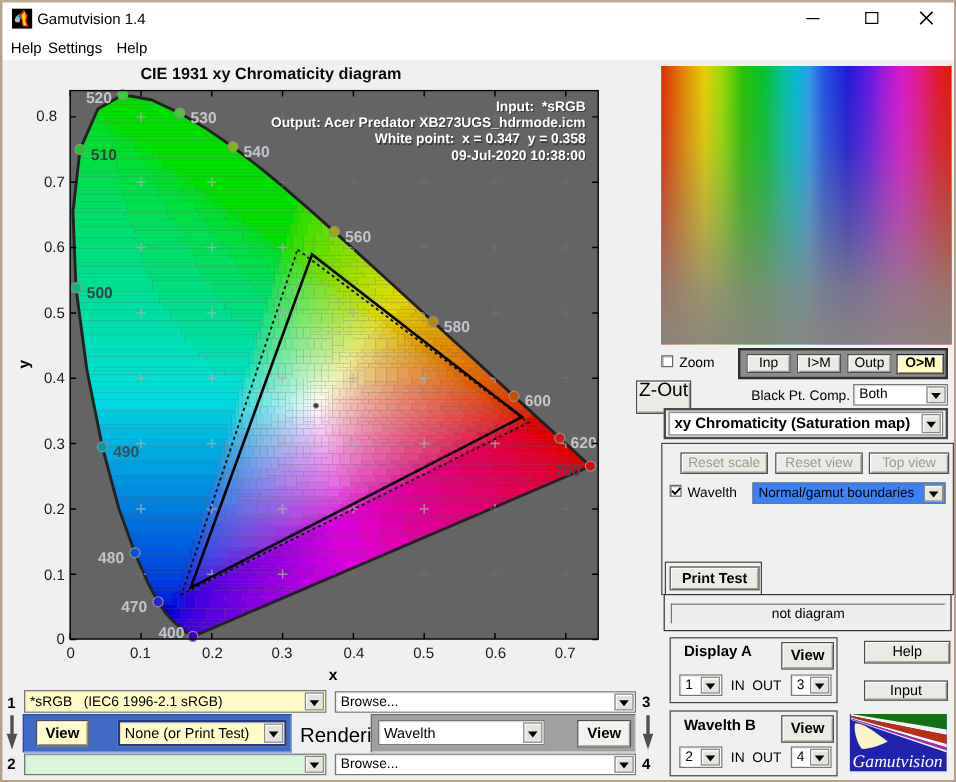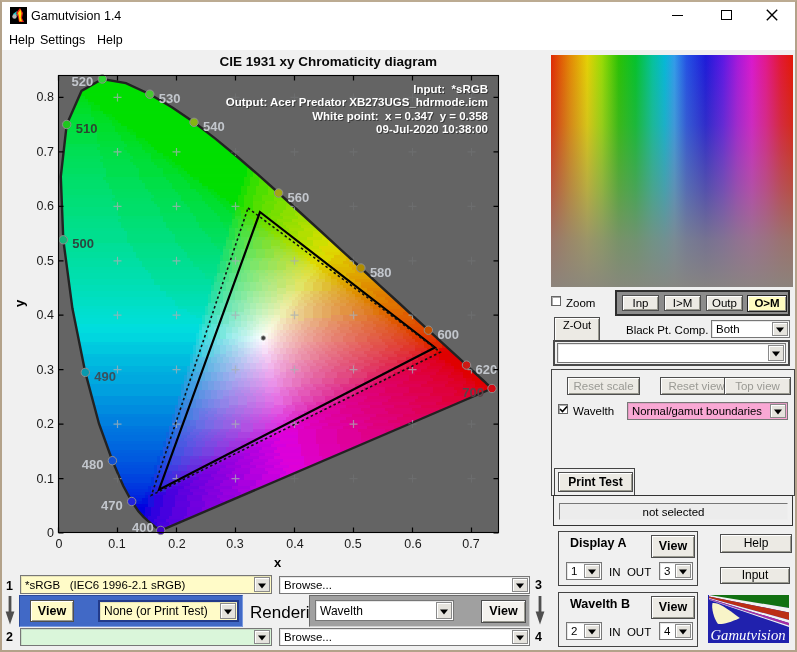--- a/index.html
+++ b/index.html
@@ -26,21 +26,21 @@
   </svg>
 <div class="abs" style="left:31px;top:9px;font-size:12.5px;color:#000">Gamutvision 1.4</div>
 <div class="abs" style="left:672px;top:14.5px;width:11px;height:1.5px;background:#000"></div>
 <div class="abs" style="left:721px;top:9.5px;width:10.5px;height:10.5px;border:1.4px solid #000"></div>
 <svg class="abs" style="left:766px;top:9px" width="12" height="12">
     <path d="M.8 .8 L11.2 11.2 M11.2 .8 L.8 11.2" stroke="#000" stroke-width="1.4"></path>
   </svg>
 <div class="abs" style="left:9px;top:33px;font-size:12.5px">Help</div>
 <div class="abs" style="left:40px;top:33px;font-size:12.5px">Settings</div>
 <div class="abs" style="left:97px;top:33px;font-size:12.5px">Help</div>
-<div class="abs bold" style="left:117px;top:54px;width:320px;text-align:right;font-size:13.5px;color:#0a0a0a">CIE 1931 xy Chromaticity diagram</div>
+<div class="abs bold" style="left:117px;top:54px;width:320px;text-align:left;font-size:13.5px;color:#0a0a0a">CIE 1931 xy Chromaticity diagram</div>
 <svg id="plot" width="441" height="458" viewBox="0 0 441 458" style="position:absolute;left:58px;top:75px;overflow:visible" font-family="Liberation Sans, sans-serif">
 <rect x="0" y="0" width="441" height="458" fill="#646464"></rect>
 <clipPath id="lc">
       <path d="M103.2 455.3 103.2 455.3 103.0 455.3 102.9 455.3 102.7 455.4 102.6 455.4 102.3 455.4 102.0 455.4 101.6 455.2 101.0 454.8 100.2 454.2 99.0 453.3 97.5 452.1 95.5 450.5 92.9 448.4 89.6 445.6 85.5 441.8 80.4 436.3 73.7 426.5 65.2 410.7 54.4 385.7 41.0 348.7 27.3 297.4 14.4 233.3 5.3 164.8 2.8 101.5 8.7 49.5 23.5 15.9 44.3 4.0 67.9 8.1 91.8 19.2 114.3 32.4 136.0 47.3 157.3 63.6 178.4 81.0 199.5 99.2 220.6 118.0 241.6 137.0 262.5 156.0 283.0 174.8 302.9 193.0 321.9 210.6 339.9 227.0 356.2 242.1 370.4 255.2 382.9 266.7 393.3 276.1 401.8 283.9 408.5 290.1 413.9 295.0 418.2 299.0 421.8 302.3 424.7 305.0 427.1 307.2 428.8 308.8 430.2 310.1 431.2 311.0 431.8 311.6 432.4 312.1 432.8 312.5 433.2 312.8 433.6 313.2 433.8 313.4 433.9 313.5 434.0 313.5Z"></path>
     </clipPath>
 <g clip-path="url(#lc)">
 <rect x="39" y="3" width="18" height="3" fill="#00df00"></rect>
 <rect x="33" y="6" width="39" height="3" fill="#00df00"></rect>
 <rect x="30" y="9" width="48" height="3" fill="#00df00"></rect>
 <rect x="24" y="12" width="60" height="3" fill="#00df00"></rect>
@@ -1842,61 +1842,62 @@
 <div class="al" style="left:398px;top:537px;width:30px;text-align:center">0.6</div>
 <div class="al" style="left:456px;top:537px;width:30px;text-align:center">0.7</div>
 <div class="al" style="left:24px;top:526px;width:30px;text-align:right">0</div>
 <div class="al" style="left:24px;top:472px;width:30px;text-align:right">0.1</div>
 <div class="al" style="left:24px;top:417px;width:30px;text-align:right">0.2</div>
 <div class="al" style="left:24px;top:363px;width:30px;text-align:right">0.3</div>
 <div class="al" style="left:24px;top:308px;width:30px;text-align:right">0.4</div>
 <div class="al" style="left:24px;top:254px;width:30px;text-align:right">0.5</div>
 <div class="al" style="left:24px;top:199px;width:30px;text-align:right">0.6</div>
 <div class="al" style="left:24px;top:145px;width:30px;text-align:right">0.7</div>
-<div class="al" style="left:24px;top:90px;width:30px;text-align:right">0.8</div>
+<div class="al" style="left:24px;top:90px;width:30px;text-align:center">0.8</div>
 <div class="abs bold" style="left:16px;top:296px;font-size:13px;transform:rotate(-90deg)">y</div>
 <div class="abs bold" style="left:274px;top:555px;font-size:13px">x</div>
 <div class="abs" style="left:551px;top:55px;width:242px;height:232px;background:
 linear-gradient(to bottom, rgba(138,135,128,.04) 0%, rgba(138,135,128,.2) 30%, rgba(138,135,128,.52) 58%, rgba(138,135,128,.82) 80%, rgba(137,134,127,.97) 100%),
 linear-gradient(to right, #e32600 0%, #e78a00 8%, #e8d400 15%, #9ade00 21%, #27c400 28%, #00c42a 35%, #00c49e 42%, #00bada 47%, #2e9cee 51%, #2050e8 56%, #1a16dc 64%, #5a14e8 71%, #a614de 77%, #dd14d0 83%, #e6148a 89%, #e61430 95%, #e61400 100%)"></div>
 <div class="ck" style="left:551px;top:296px"></div>
 <div class="lb" style="left:566px;top:297px">Zoom</div>
 <div class="abs" style="left:615px;top:290px;width:175px;height:26px;border:2px solid #2e2e2e;background:#8c8c8c"></div>
 <div class="btn" style="left:622px;top:295px;width:37px;height:16px;font-size:11.5px;line-height:14px">Inp</div>
 <div class="btn" style="left:664px;top:295px;width:37px;height:16px;font-size:11.5px;line-height:14px">I&gt;M</div>
 <div class="btn" style="left:706px;top:295px;width:37px;height:16px;font-size:11.5px;line-height:14px">Outp</div>
 <div class="btn bold" style="left:747px;top:294.5px;width:40px;height:17px;font-size:11.5px;line-height:15px;background:#fffcc0;border:1.6px solid #222">O&gt;M</div>
-<div class="btn" style="left:554px;top:317px;width:46px;height:28px;font-size:11px;line-height:15px">Z-Out</div>
+<div class="btn" style="left:530px;top:317px;width:46px;height:28px;font-size:16px;line-height:15px">Z-Out</div>
 <div class="lb" style="left:626px;top:324px;width:80px;text-align:right">Black Pt. Comp.</div>
 <div class="combo" style="left:711px;top:320px;width:79px;height:18px;background:#fff;">
     <span class="tx" style="font-size:11.5px;color:#000">Both</span>
     <span class="cb"></span>
   </div>
 <div class="abs" style="left:553px;top:340px;width:237px;height:26px;border:2px solid #4a4a4a;background:#f0f0f0"></div>
 <div class="combo" style="left:557px;top:343px;width:229px;height:20px;background:#fff;">
+    <span class="tx" style="font-size:12.5px;font-weight:bold;color:#000">xy Chromaticity (Saturation map)</span>
     <span class="cb"></span>
   </div>
 <div class="gb" style="left:551px;top:369px;width:244px;height:127px"></div>
 <div class="btn" style="left:567px;top:377px;width:73px;height:18px;font-size:11.5px;line-height:16px;color:#9a9a94">Reset scale</div>
-<div class="btn" style="left:660px;top:377px;width:73px;height:18px;font-size:11.5px;line-height:16px;color:#9a9a94">Reset view</div>
+<div class="btn" style="left:646px;top:377px;width:73px;height:18px;font-size:11.5px;line-height:16px;color:#9a9a94">Reset view</div>
 <div class="btn" style="left:724px;top:377px;width:67px;height:18px;font-size:11.5px;line-height:16px;color:#9a9a94">Top view</div>
 <div class="ck" style="left:558px;top:404px">
     <svg width="9" height="9" style="position:absolute;left:0;top:0">
       <path d="M1 4 L3.5 6.5 L8 1.5" stroke="#000" stroke-width="1.6" fill="none"></path>
     </svg>
   </div>
 <div class="lb" style="left:573px;top:405px">Wavelth</div>
-<div class="combo" style="left:627px;top:402px;width:161px;height:18px;background:#f9a8d4;">
+<div class="combo" style="left:627px;top:402px;width:161px;height:18px;background:#3b82f6;">
     <span class="tx" style="font-size:11.3px;color:#000">Normal/gamut boundaries</span>
     <span class="cb"></span>
   </div>
 <div class="abs" style="left:554px;top:468px;width:81px;height:28px;border:1px solid #444;background:#f0f0f0"></div>
 <div class="btn bold" style="left:558px;top:472px;width:75px;height:20px;font-size:12px;line-height:18px">Print Test</div>
 <div class="abs" style="left:553px;top:495px;width:240px;height:31px;border:1px solid #333;background:#f0f0f0"></div>
-<div class="abs" style="left:559px;top:503px;width:229px;height:17px;border:1px solid #999;border-color:#777 #eee #eee #777;background:#ececec;text-align:center;font-size:11.5px;line-height:16px">not selected</div>
+<div class="abs" style="left:559px;top:503px;width:229px;height:17px;border:1px solid #999;border-color:#777 #eee #eee #777;background:#ececec;text-align:center;font-size:11.5px;line-height:16px">not diagram</div>
 <div class="gb" style="left:558px;top:531px;width:140px;height:55px;border-width:1.5px"></div>
 <div class="lb bold" style="left:570px;top:536px;font-size:12.5px">Display A</div>
 <div class="btn bold" style="left:651px;top:535px;width:44px;height:23px;font-size:12.5px;line-height:21px">View</div>
 <div class="combo" style="left:566px;top:562px;width:36px;height:18px;background:#fff;">
     <span class="tx" style="font-size:11.5px;color:#000">1</span>
     <span class="cb"></span>
   </div>
 <div class="lb" style="left:609px;top:566px">IN&nbsp;&nbsp;OUT</div>
 <div class="combo" style="left:659px;top:562px;width:34px;height:18px;background:#fff;">
     <span class="tx" style="font-size:11.5px;color:#000">3</span>

